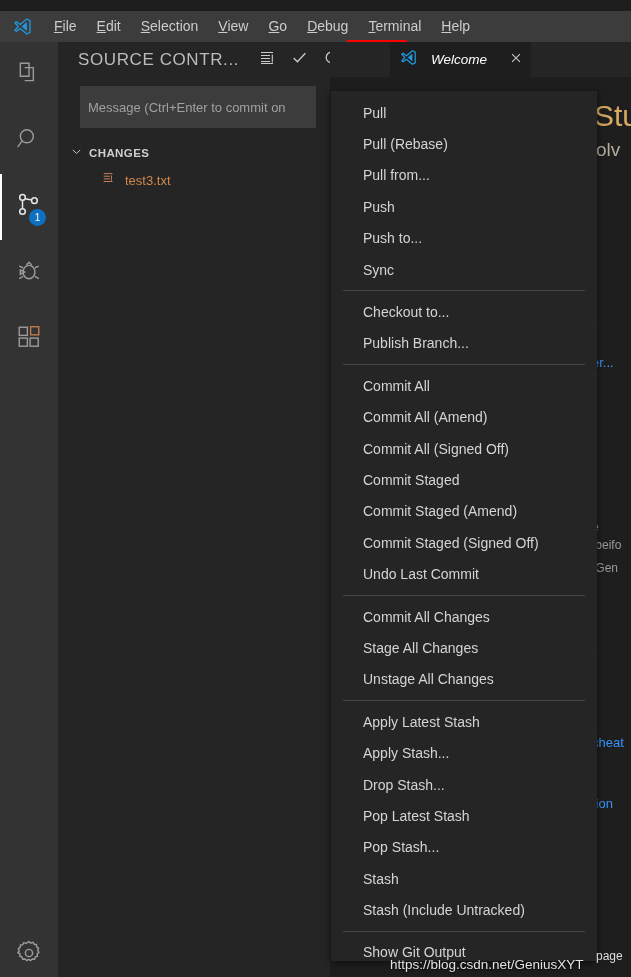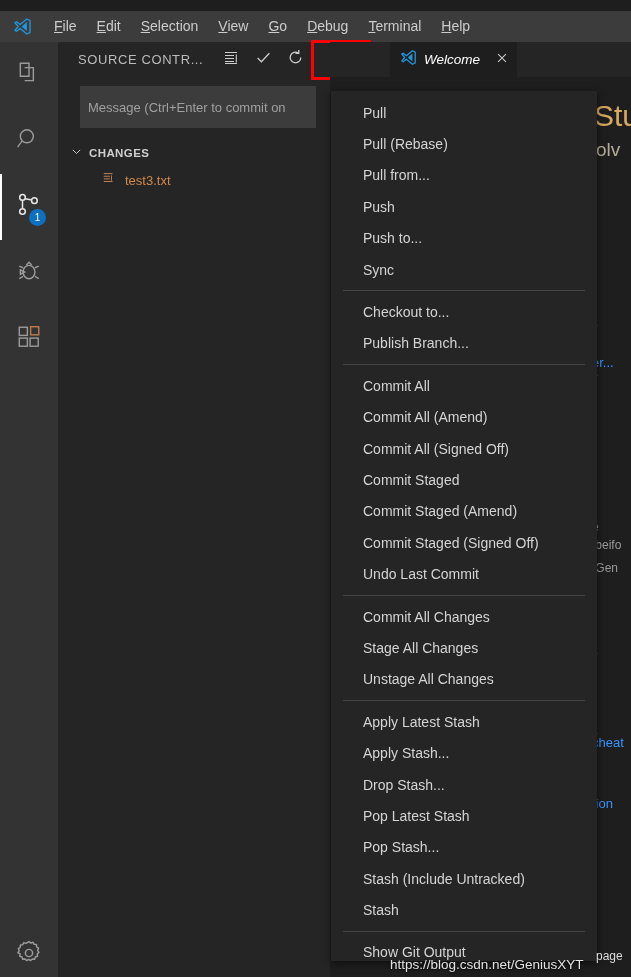--- a/index.html
+++ b/index.html
@@ -48,21 +48,21 @@
 
   
   .sidebar {
     position: absolute; left: 58px; top: 31px; width: 272px; height: 946px;
     background: #252526;
   }
   .sidebar-header {
     height: 35px; display: flex; align-items: center; padding-left: 20px;
   }
   .sidebar-title {
-    color: #bbbbbb; font-size: 13px; letter-spacing: .6px; white-space: nowrap;
+    color: #bbbbbb; font-size: 17px; letter-spacing: .6px; white-space: nowrap;
   }
   .scm-actions { display: flex; align-items: center; margin-left: 14px; gap: 4px; }
   .scm-act {
     width: 28px; height: 28px; display: flex; align-items: center; justify-content: center;
   }
   .scm-act.highlight { outline: 3px solid #ff0000; outline-offset: -1px; width: 56px; height: 36px; }
   .commit-input {
     margin: 9px 14px 0 22px; height: 42px; background: #3c3c3c;
     display: flex; align-items: center; padding: 0 8px; overflow: hidden;
   }
@@ -72,21 +72,21 @@
   }
   .changes-label { color: #cfcfcf; font-size: 11.5px; font-weight: bold; letter-spacing: .4px; margin-left: 6px; }
   .file-row { display: flex; align-items: center; height: 22px; padding-left: 44px; margin-top: 5px; }
   .file-name { color: #d0884a; font-size: 13px; margin-left: 9px; }
 
   
   .editor-region { position: absolute; left: 330px; top: 31px; width: 301px; height: 946px; background: #1e1e1e; }
   .tabbar { position: absolute; left: 330px; top: 31px; width: 301px; height: 35px; background: #252526; }
   .tab {
     position: absolute; left: 60px; top: 0; height: 35px; display: flex; align-items: center;
-    background: #1e1e1e; padding: 0 8px 0 10px; gap: 7px;
+    background: #1e1e1e; padding: 0 8px 0 10px; gap: 14px;
   }
   .tab-label { color: #ffffff; font-size: 13.5px; font-style: italic; white-space: nowrap; }
   .welcome-body { position: absolute; left: 330px; top: 66px; width: 301px; height: 911px; overflow: hidden; }
   .w-h1 { position: absolute; left: 264px; top: 22px; font-size: 30px; color: #e7e7e7; white-space: nowrap; }
   .w-h1 .accent { color: #d7a860; }
   .w-h2 { position: absolute; left: 266px; top: 62px; font-size: 19px; color: #b5ad9b; white-space: nowrap; }
   .w-link { position: absolute; color: #3794ff; font-size: 13px; white-space: nowrap; }
   .w-path { position: absolute; color: #9a9a9a; font-size: 12px; white-space: nowrap; }
   .w-rule { position: absolute; height: 1px; background: #3c3c3c; }
 
@@ -314,22 +314,22 @@
     <div class="menu-sep"></div>
     <div class="menu-item">Commit All Changes</div>
     <div class="menu-item">Stage All Changes</div>
     <div class="menu-item">Unstage All Changes</div>
     <div class="menu-sep"></div>
     <div class="menu-item">Apply Latest Stash</div>
     <div class="menu-item">Apply Stash...</div>
     <div class="menu-item">Drop Stash...</div>
     <div class="menu-item">Pop Latest Stash</div>
     <div class="menu-item">Pop Stash...</div>
+    <div class="menu-item">Stash</div>
     <div class="menu-item">Stash (Include Untracked)</div>
-    <div class="menu-item">Stash</div>
     <div class="menu-sep"></div>
     <div class="menu-item">Show Git Output</div>
   </div>
 
   <div class="watermark">https://blog.csdn.net/GeniusXYT</div>
   <div class="watermark2">page</div>
 
 </div>
 
 </body></html>

